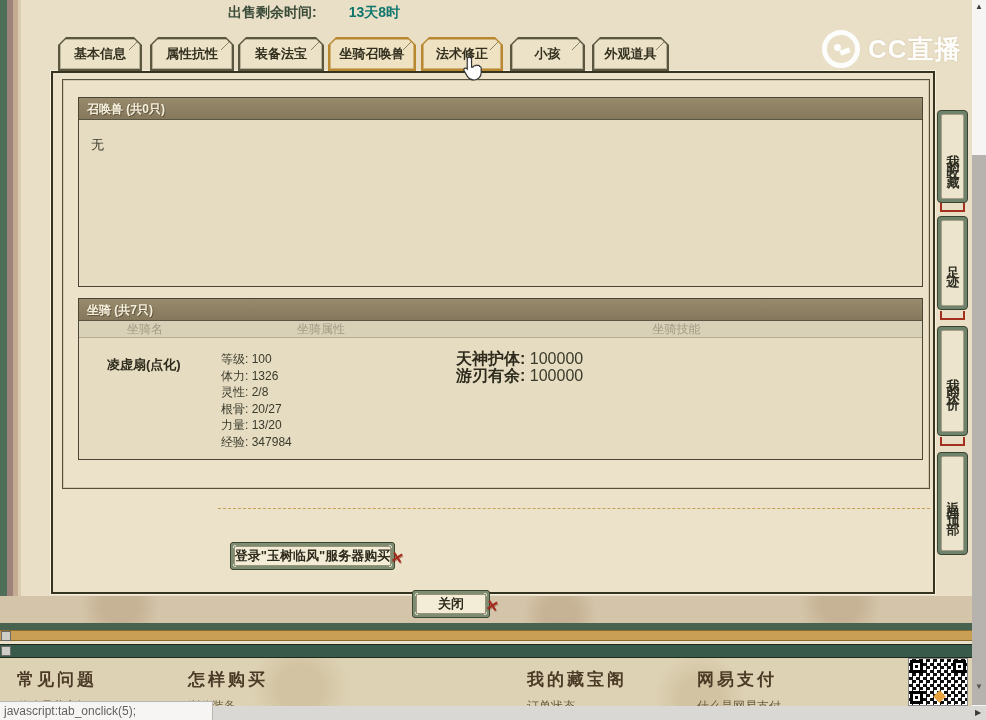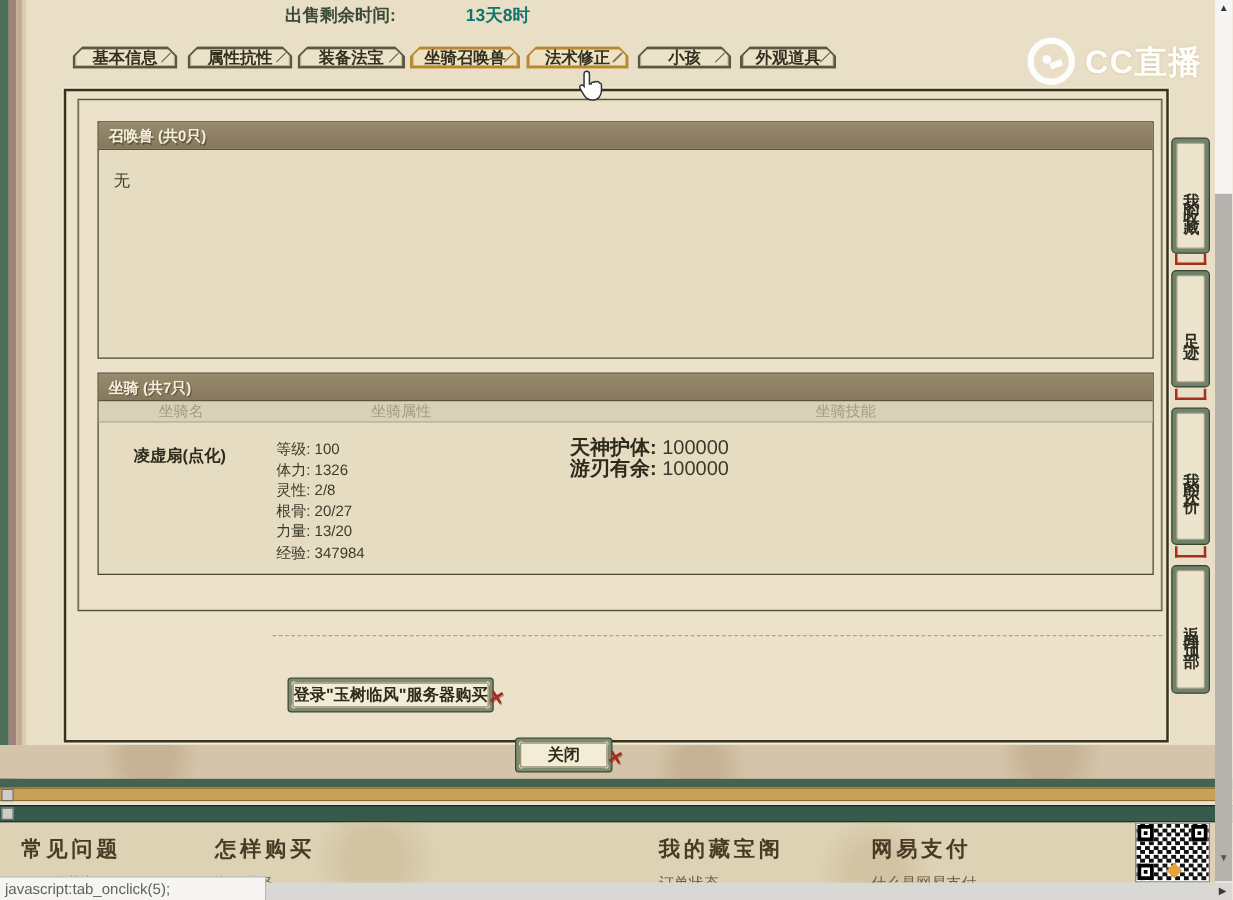--- a/index.html
+++ b/index.html
@@ -8,27 +8,27 @@
   #stage { position:relative; width:986px; height:720px; background:#e9dfc6; overflow:hidden; }
 
   
   .stripe { position:absolute; top:0; height:632px; }
   .s1 { left:0; width:7px;  background:#4f6e58; }
   .s2 { left:7px; width:6px; background:#9d8379; }
   .s3 { left:13px; width:5px; background:#c3ac92; }
   .s4 { left:18px; width:3px; background:#d9ccb1; }
 
   
-  .sale-line { position:absolute; left:228px; top:4px; display:flex; gap:24px;
+  .sale-line { position:absolute; left:228px; top:4px; display:flex; 
                font-size:14px; font-weight:bold; }
   .sale-label { color:#394a37; }
   .sale-value { color:#0f766e;margin-left:32px; }
 
   
-  .tab { position:absolute; top:37px; height:18px;
+  .tab { position:absolute; top:37px; height:34px;
          clip-path:polygon(8px 0, calc(100% - 8px) 0, 100% 8px, 100% 100%, 0 100%, 0 8px);
          background:#5b5640; cursor:pointer; }
   .tab .face { position:absolute; inset:2px; background:#ece2c8;
          clip-path:polygon(6px 0, calc(100% - 6px) 0, 100% 6px, 100% 100%, 0 100%, 0 6px);
          display:flex; align-items:center; justify-content:center;
          font-size:13px; font-weight:bold; color:#33301f;
          box-shadow:inset 0 0 0 1px rgba(90,84,60,.35); }
   .tab .face::after { content:""; position:absolute; top:3px; right:3px; width:8px; height:8px;
          background:linear-gradient(135deg, transparent 44%, #8a8164 44%, #8a8164 56%, transparent 56%); }
   .tab.gold { background:#b8872e; }
@@ -262,21 +262,21 @@
 
   <div class="watermark">
     <div class="cc-ring"></div>
     <div class="cc-text">CC直播</div>
   </div>
 
   <div class="foot-col" style="left:17px;">
     <div class="foot-title">常见问题</div>
     <div class="foot-link">什么是藏宝阁?</div>
   </div>
-  <div class="foot-col" style="left:172px;">
+  <div class="foot-col" style="left:188px;">
     <div class="foot-title">怎样购买</div>
     <div class="foot-link">浏览装备</div>
   </div>
   <div class="foot-col" style="left:527px;">
     <div class="foot-title">我的藏宝阁</div>
     <div class="foot-link">订单状态</div>
   </div>
   <div class="foot-col" style="left:697px;">
     <div class="foot-title">网易支付</div>
     <div class="foot-link">什么是网易支付</div>

